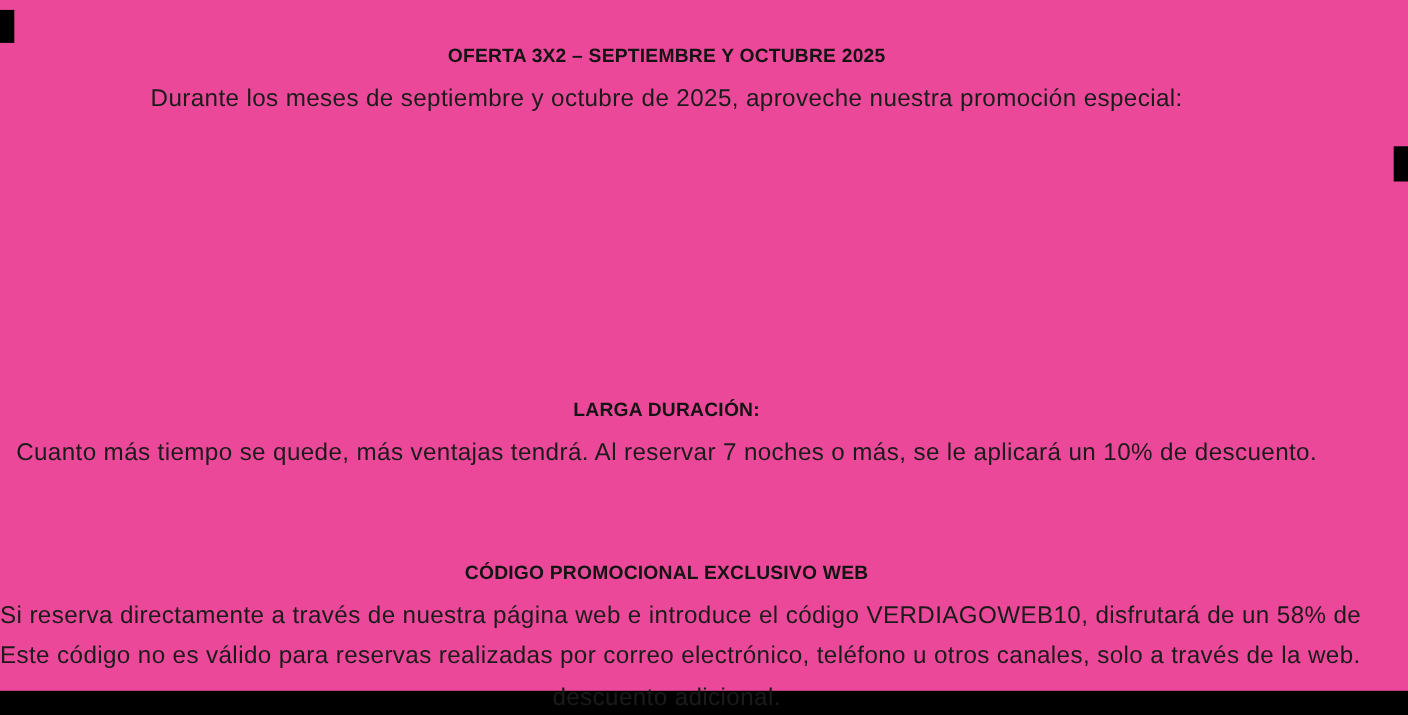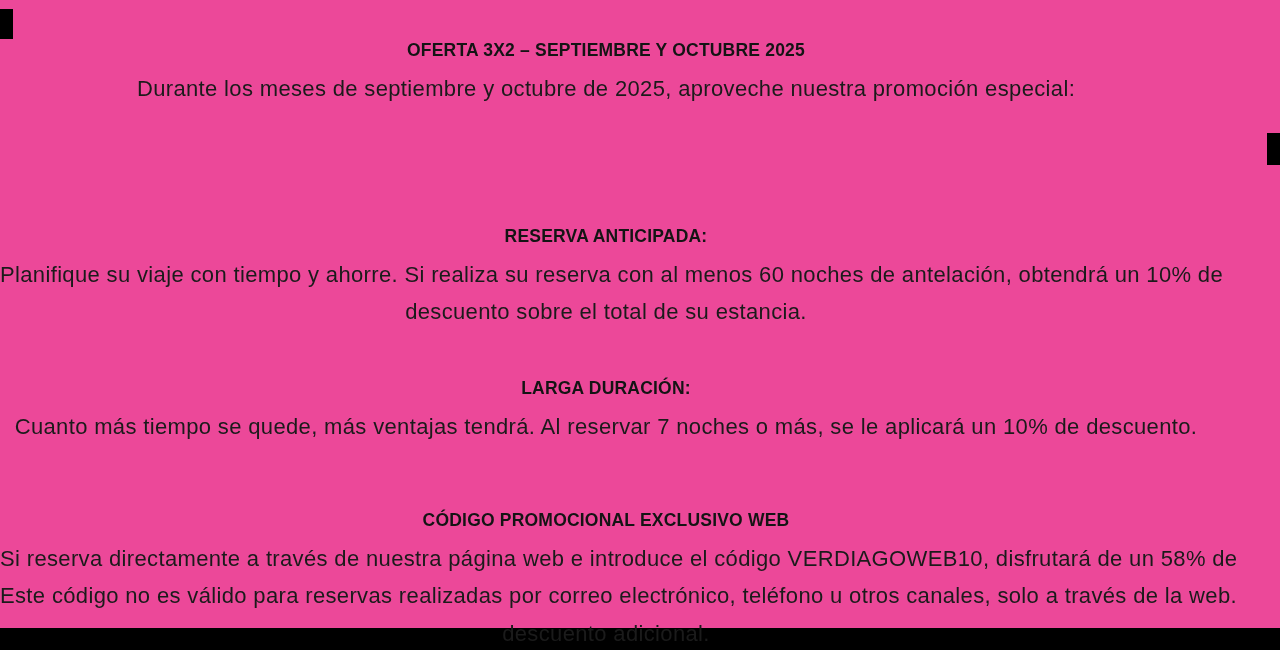--- a/index.html
+++ b/index.html
@@ -12,21 +12,21 @@
   }
   .page {
     position: relative;
     width: 1280px;
     height: 650px;
     background: #ec4899;
   }
   .sec { position: absolute; left: 0; width: 1212px; text-align: center; }
   .sec-1 { top: 32px; }
   .sec-2 { top: 218px; }
-  .sec-3 { top: 370px; }
+  .sec-3 { top: 354px; }
   .sec-4 { top: 502px; }
   .heading {
     font-size: 17.5px;
     font-weight: bold;
     color: #141414;
     line-height: 37.5px;
     height: 37.5px;
     letter-spacing: 0.2px;
     white-space: nowrap;
   }
@@ -50,25 +50,20 @@
 
   <div class="mark mark-left"></div>
   <div class="mark mark-right"></div>
   <div class="mark mark-bottom"></div>
 
   <section class="sec sec-1">
     <h2 class="heading">OFERTA 3X2 – SEPTIEMBRE Y OCTUBRE 2025</h2>
     <div class="line">Durante los meses de septiembre y octubre de 2025, aproveche nuestra promoción especial:</div>
   </section>
 
-  <section class="sec sec-2">
-    <h2 class="heading">RESERVA ANTICIPADA:</h2>
-    <div class="line">Planifique su viaje con tiempo y ahorre. Si realiza su reserva con al menos 60 noches de antelación, obtendrá un 10% de</div>
-    <div class="line">descuento sobre el total de su estancia.</div>
-  </section>
 
   <section class="sec sec-3">
     <h2 class="heading">LARGA DURACIÓN:</h2>
     <div class="line">Cuanto más tiempo se quede, más ventajas tendrá. Al reservar 7 noches o más, se le aplicará un 10% de descuento.</div>
   </section>
 
   <section class="sec sec-4">
     <h2 class="heading">CÓDIGO PROMOCIONAL EXCLUSIVO WEB</h2>
     <div class="line">Si reserva directamente a través de nuestra página web e introduce el código VERDIAGOWEB10, disfrutará de un 58% de</div>
     <div class="line">Este código no es válido para reservas realizadas por correo electrónico, teléfono u otros canales, solo a través de la web.</div>

